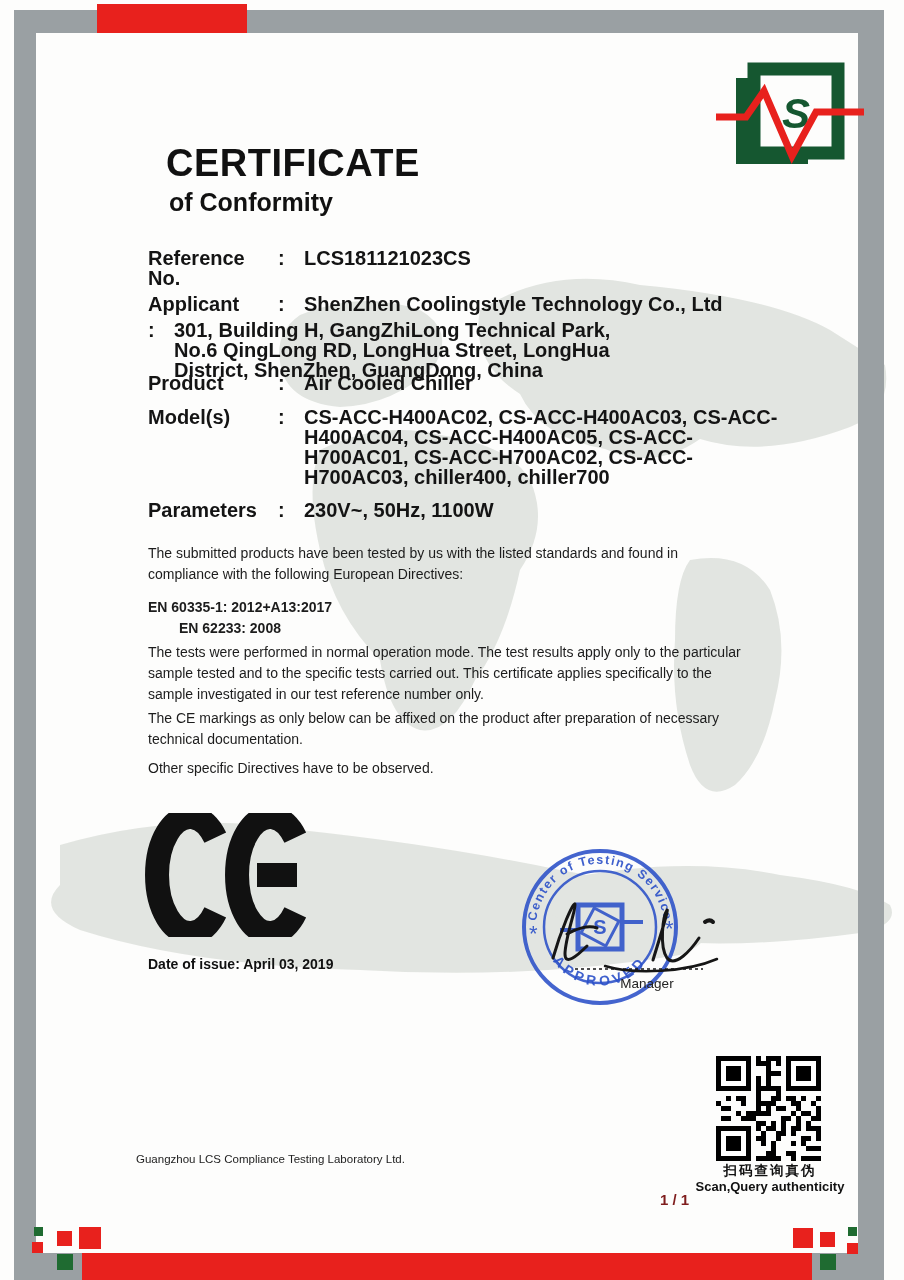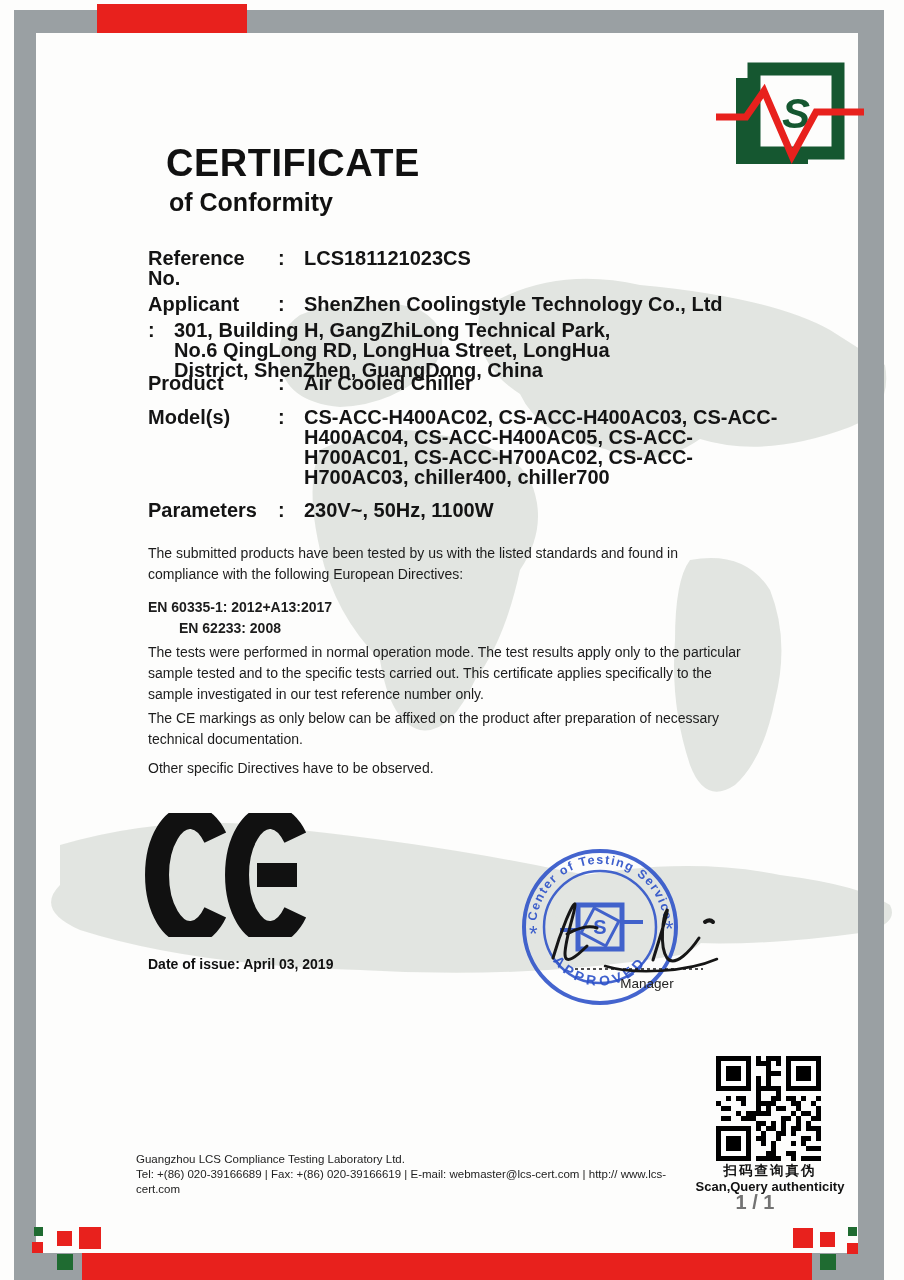--- a/index.html
+++ b/index.html
@@ -28,21 +28,21 @@
   .field-value{width:485px;flex:0 0 485px;}
   .para{position:absolute;left:148px;width:600px;font-size:14px;line-height:21px;color:#1c1c1c;z-index:10;}
   .para.bold{font-weight:bold;}
   .ce{position:absolute;left:145px;top:813px;z-index:11;}
   .date-issue{position:absolute;left:148px;top:956px;font-size:14px;font-weight:bold;color:#111;z-index:12;}
   .stamp{position:absolute;left:515px;top:838px;z-index:11;}
   .qr{position:absolute;left:716px;top:1056px;z-index:10;}
   .qr-caption{position:absolute;left:670px;width:200px;text-align:center;font-weight:bold;color:#111;z-index:10;}
   .qr-zh{top:1162px;font-size:13.5px;letter-spacing:2px;}
   .qr-en{top:1179px;font-size:13px;}
-  .page-num{position:absolute;left:660px;top:1191px;width:190px;text-align:center;font-size:20px;font-weight:bold;color:#737373;z-index:10;}
+  .page-num{position:absolute;left:660px;top:1191px;width:190px;text-align:left;font-size:15px;font-weight:bold;color:#7f1d1d;z-index:10;}
   .footer{position:absolute;left:136px;top:1152px;width:540px;font-size:11.5px;line-height:15px;color:#222;z-index:10;}
 </style>
 </head>
 <body>
 
 <div class="page">
 
   <svg class="map" width="904" height="1280" viewBox="0 0 904 1280">
     <g fill="#ccd2cb" opacity="0.55" stroke="none">
       <path d="M480 310 q70 -45 160 -25 q130 12 190 45 l55 35 q8 45 -35 62 q-85 32 -150 12 q-45 32 -95 10 q-65 -12 -85 -55 q-50 -32 -40 -84 z"></path>
@@ -287,16 +287,15 @@
       <rect x="0" y="70" width="35" height="35" fill="#000"></rect>
       <rect x="5" y="75" width="25" height="25" fill="#fff"></rect>
       <rect x="10" y="80" width="15" height="15" fill="#000"></rect>
     </svg>
   <div class="qr-caption qr-zh">扫码查询真伪</div>
   <div class="qr-caption qr-en">Scan,Query authenticity</div>
   <div class="page-num">1 / 1</div>
 
   <div class="footer">
     <div>Guangzhou LCS Compliance Testing Laboratory Ltd.</div>
-    <div>Tel: +(86) 020-39166689   |   Fax: +(86) 020-39166619   |   E-mail: webmaster@lcs-cert.com   |   http:// www.lcs-cert.com</div>
   </div>
 
 </div>
 
 </body></html>

